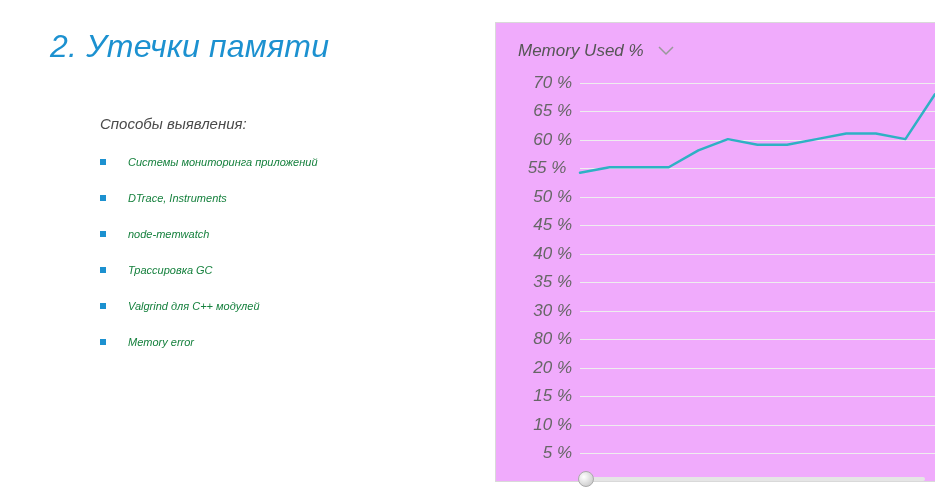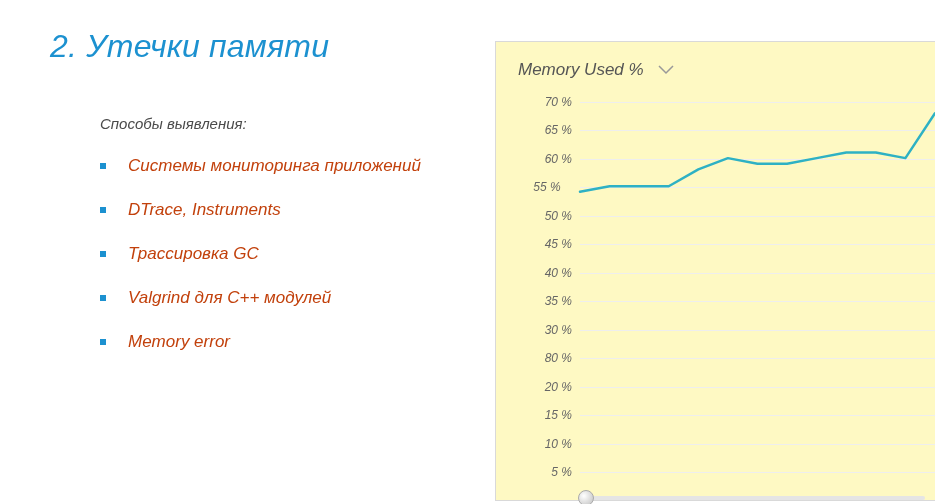--- a/index.html
+++ b/index.html
@@ -5,29 +5,29 @@
   * { box-sizing: border-box; margin: 0; padding: 0; }
   html, body { width: 935px; height: 504px; font-family: "Segoe UI", "Helvetica Neue", Arial, sans-serif; background: #fff; color: #333; }
   .slide { position: relative; width: 935px; height: 504px; padding: 28px 0 0 50px; font-style: italic; }
   .title { font-size: 32px; font-weight: 400; color: #1c91d0; letter-spacing: 0.2px; }
   .content-row { display: flex; margin-top: 50px; }
   .left { width: 420px; padding-left: 50px; }
   .subhead { font-size: 15px; color: #4a4a4a; margin-bottom: 24px; }
   .bullets { list-style: none; }
   .bullets li { display: flex; align-items: center; margin-bottom: 24px; }
   .bullet-marker { width: 6px; height: 6px; background: #1c91d0; margin-right: 22px; flex-shrink: 0; }
-  .bullet-text { font-size: 17px; color: #c2410c; }
-  .chart-panel { position: absolute; top: 41px; right: 0; width: 440px; height: 460px; border: 1px solid #d9d9d9; border-right: none; background: #fef9c3; }
+  .bullet-text { font-size: 11px; color: #15803d; }
+  .chart-panel { position: absolute; top: 22px; right: 0; width: 440px; height: 460px; border: 1px solid #d9d9d9; border-right: none; background: #f0abfc; }
   .chart-header { display: flex; align-items: center; padding: 18px 22px 14px 22px; }
   .chart-title { font-size: 17px; color: #555; font-weight: 400; }
   .chevron { margin-left: 14px; color: #888; }
   .chevron svg { display: block; }
   .chart-body { position: relative; padding: 0 0 0 26px; height: 400px; }
   .y-axis { position: absolute; left: 26px; top: 8px; width: 50px; }
-  .y-tick { position: absolute; right: 0; font-size: 12px; color: #666; text-align: right; width: 50px; transform: translateY(-50%); }
+  .y-tick { position: absolute; right: 0; font-size: 17px; color: #666; text-align: right; width: 50px; transform: translateY(-50%); }
   .plot { position: absolute; left: 84px; right: 0; top: 8px; height: 370px; }
   .grid-line { position: absolute; left: 0; right: 0; height: 1px; background: #eee; }
   .series-line { position: absolute; inset: 0; overflow: visible; }
   .slider-track { position: absolute; left: 84px; right: 10px; bottom: -6px; height: 4px; background: #e5e5e5; border-radius: 2px; }
   .slider-thumb { position: absolute; left: -2px; top: -6px; width: 16px; height: 16px; border-radius: 50%; background: radial-gradient(circle at 35% 35%, #fff, #bfbfbf); border: 1px solid #aaa; }
 </style>
 </head>
 <body>
 
 <div class="slide">
@@ -37,20 +37,24 @@
     <div class="left">
       <div class="subhead">Способы выявления:</div>
       <ul class="bullets">
         <li>
             <span class="bullet-marker"></span>
             <span class="bullet-text">Системы мониторинга приложений</span>
           </li>
         <li>
             <span class="bullet-marker"></span>
             <span class="bullet-text">DTrace, Instruments</span>
+          </li>
+        <li>
+            <span class="bullet-marker"></span>
+            <span class="bullet-text">node-memwatch</span>
           </li>
         <li>
             <span class="bullet-marker"></span>
             <span class="bullet-text">Трассировка GC</span>
           </li>
         <li>
             <span class="bullet-marker"></span>
             <span class="bullet-text">Valgrind для C++ модулей</span>
           </li>
         <li>

